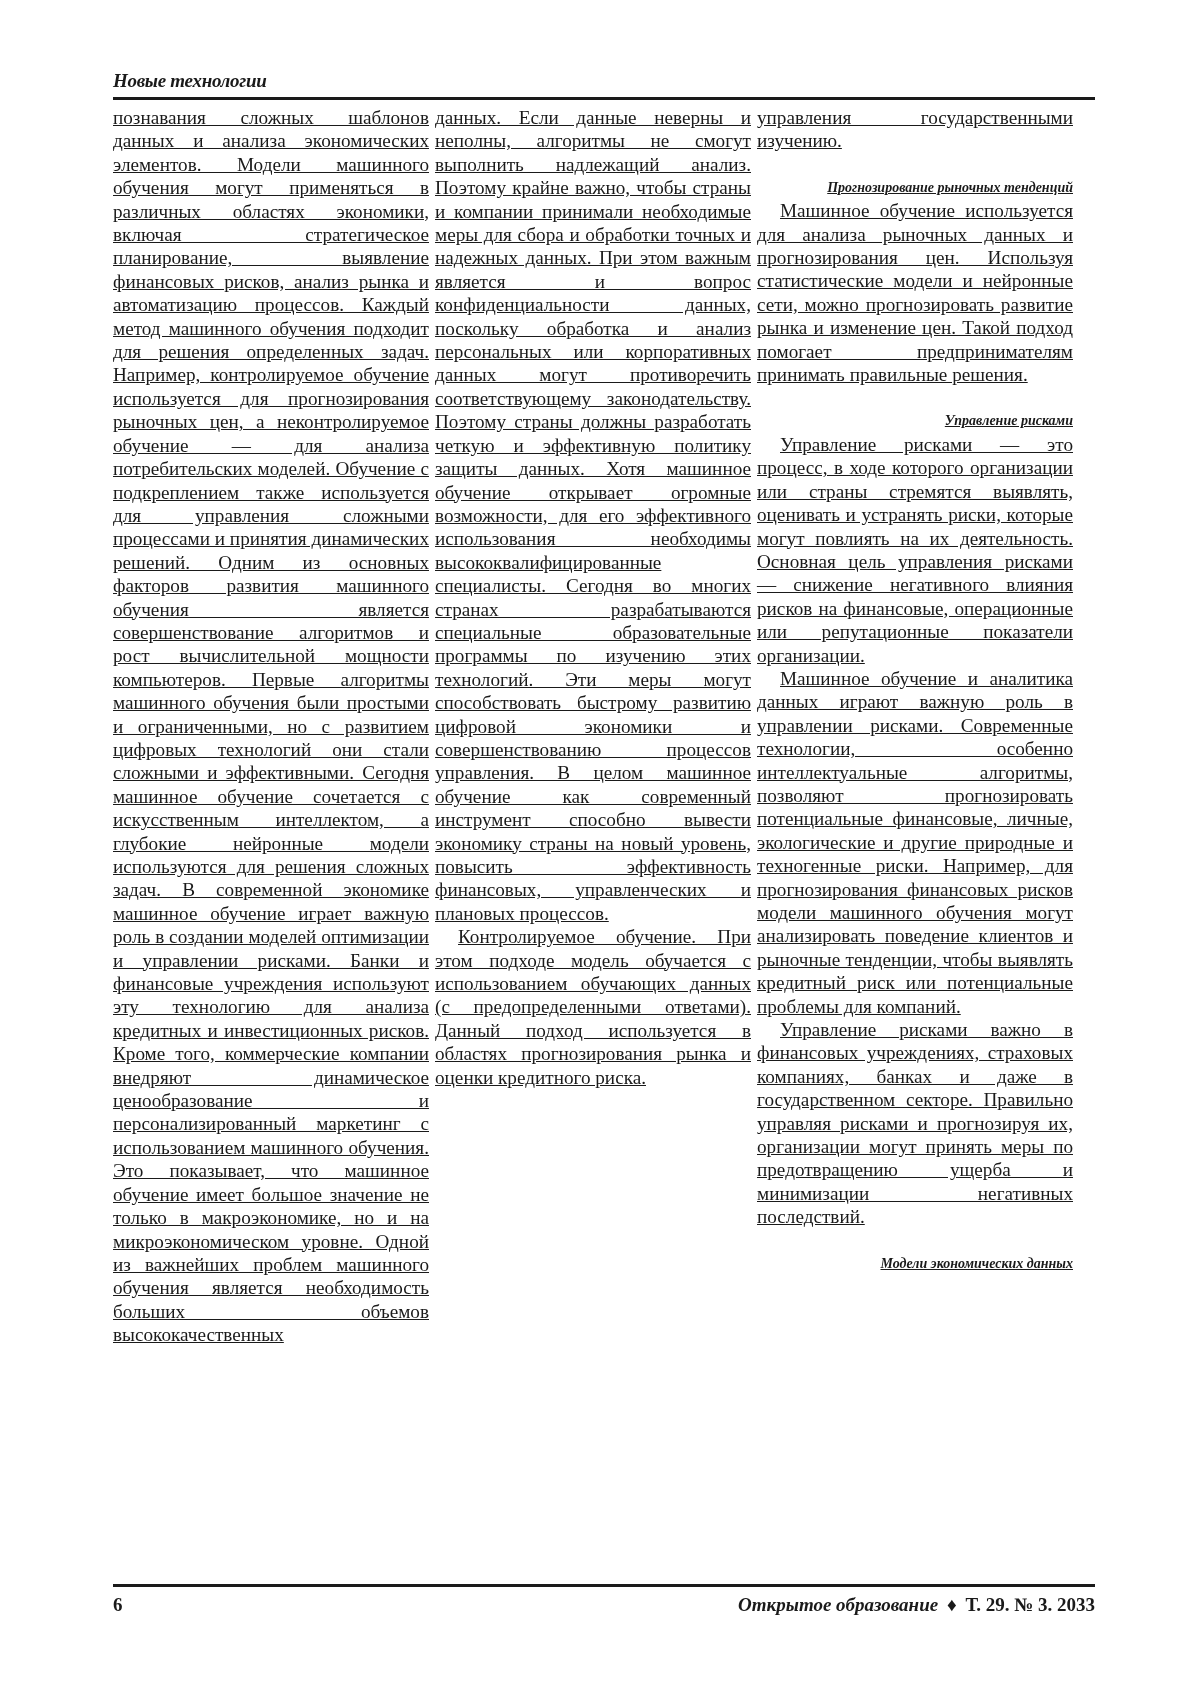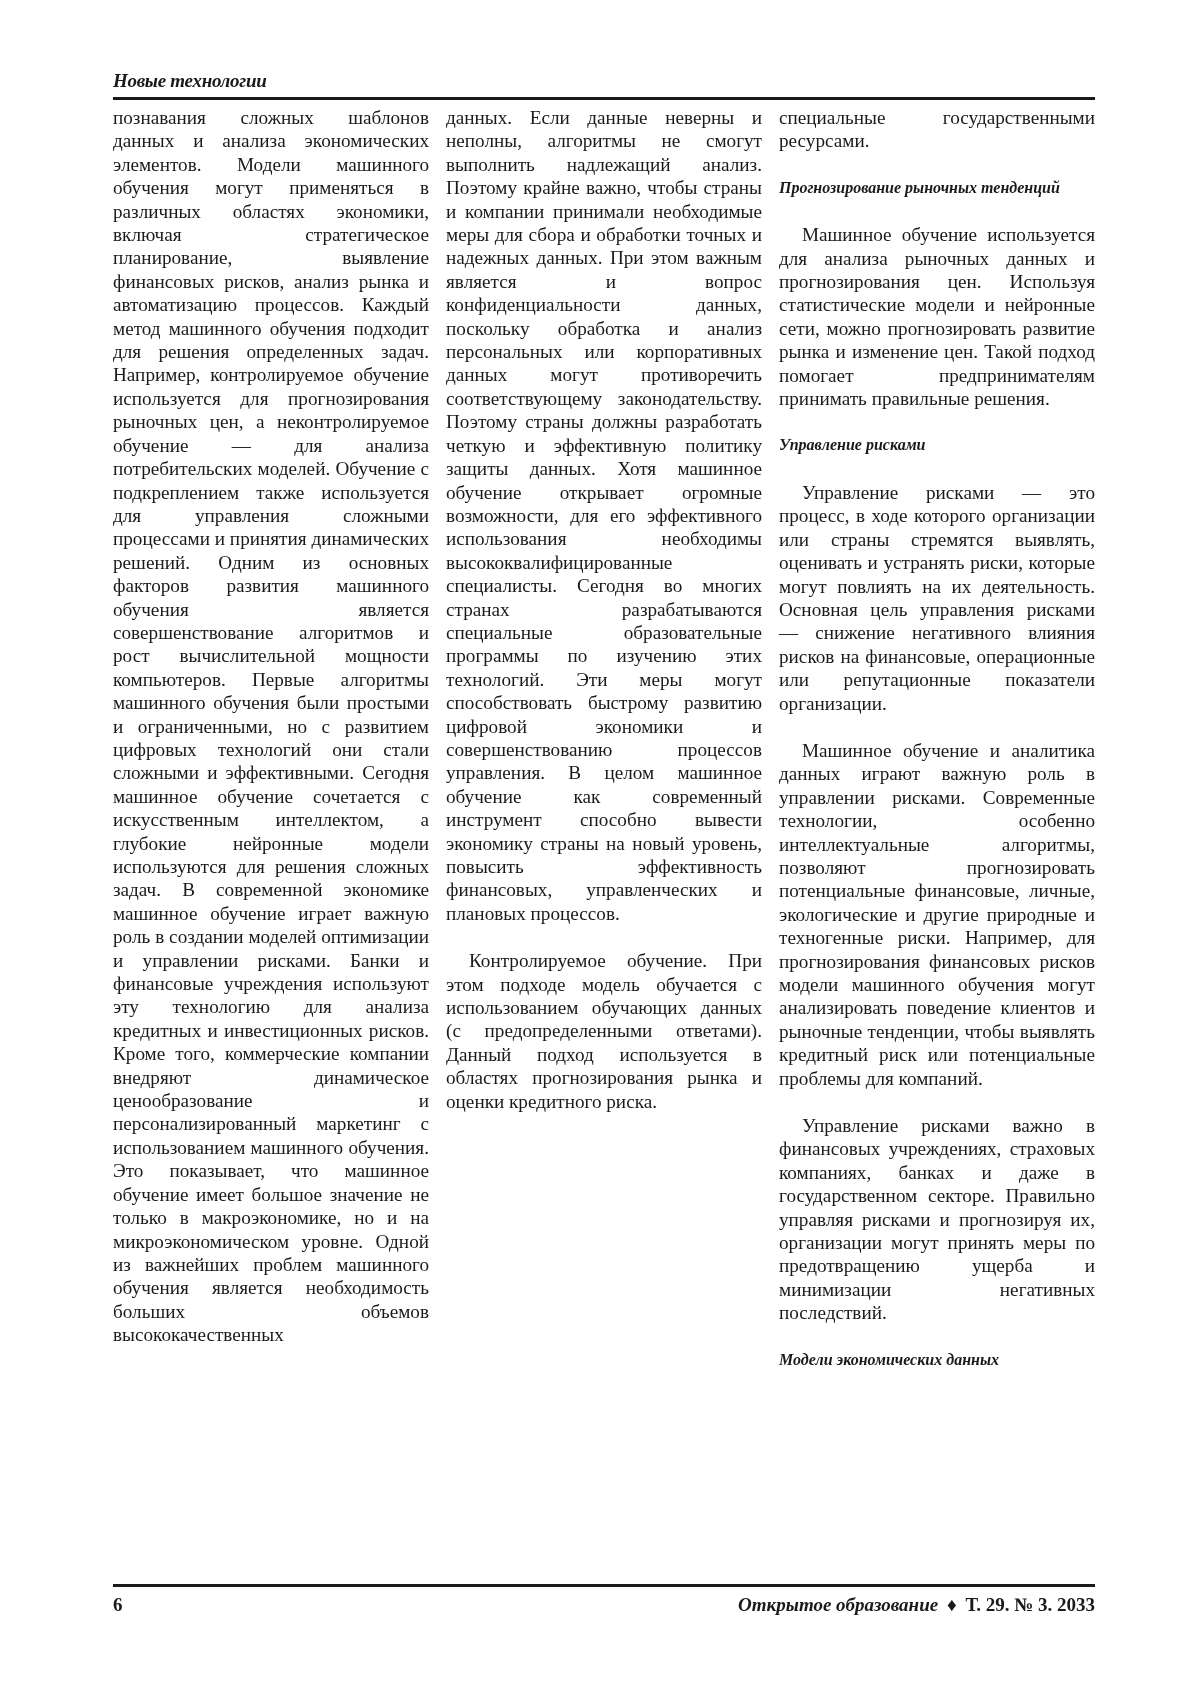--- a/index.html
+++ b/index.html
@@ -7,32 +7,32 @@
   .page { position: absolute; left: 113px; top: 0; width: 982px; height: 1438px; }
   .running-head {
     position: absolute; left: 0; top: 70px;
     font-family: "Liberation Serif", serif; font-style: italic; font-weight: bold;
     font-size: 19px; letter-spacing: -0.3px;
   }
   .rule-top { position: absolute; left: 0; top: 97px; width: 982px; height: 3px; background: #1a1a1a; }
   .rule-bottom { position: absolute; left: 0; top: 1584px; width: 982px; height: 3px; background: #1a1a1a; }
   .columns {
     position: absolute; left: 0; top: 106px; width: 982px;
-    display: grid; grid-template-columns: 316px 316px 316px; column-gap: 17px;
+    display: grid; grid-template-columns: 316px 316px 316px; column-gap: 6px; text-decoration: underline;
   }
   .col {
     font-family: "Liberation Serif", serif; font-size: 19.2px; line-height: 23.4px;
     text-align: justify; hyphens: manual;
   }
   .col p { margin: 0; }
-  .col p.indent { text-indent: 23px; margin-top: 24px; }
+  .col p.indent { text-indent: 23px; }
   .col h3 {
     margin: 23px 0 0 0; font-family: "Liberation Serif", serif;
-    font-style: italic; font-weight: bold; font-size: 16px; line-height: 23.4px;
-    text-align: left;
+    font-style: italic; font-weight: bold; font-size: 14px; line-height: 23.4px;
+    text-align: right;
   }
   .footer {
     position: absolute; left: 0; top: 1594px; width: 982px;
     font-family: "Liberation Serif", serif; font-weight: bold; font-size: 19px;
     display: flex; justify-content: space-between;
   }
   .footer .journal { font-style: italic; }
   .footer .diamond { font-style: normal; margin: 0 4px; }
 </style>
 </head>
@@ -46,21 +46,21 @@
     <div class="col">
       <p>познавания сложных шаблонов данных и анализа экономических элементов. Модели машинного обучения могут применяться в различных областях экономики, включая стратегическое планирование, выявление финансовых рисков, анализ рынка и автоматизацию процессов. Каждый метод машинного обучения подходит для решения определенных задач. Например, контролируемое обучение используется для прогнозирования рыночных цен, а неконтролируемое обучение — для анализа потребительских моделей. Обучение с подкреплением также используется для управления сложными процессами и принятия динамических решений. Одним из основных факторов развития машинного обучения является совершенствование алгоритмов и рост вычислительной мощности компьютеров. Первые алгоритмы машинного обучения были простыми и ограниченными, но с развитием цифровых технологий они стали сложными и эффективными. Сегодня машинное обучение сочетается с искусственным интеллектом, а глубокие нейронные модели используются для решения сложных задач. В современной экономике машинное обучение играет важную роль в создании моделей оптимизации и управлении рисками. Банки и финансовые учреждения используют эту технологию для анализа кредитных и инвестиционных рисков. Кроме того, коммерческие компании внедряют динамическое ценообразование и персонализированный маркетинг с использованием машинного обучения. Это показывает, что машинное обучение имеет большое значение не только в макроэкономике, но и на микроэкономическом уровне. Одной из важнейших проблем машинного обучения является необходимость больших объемов высококачественных</p>
     </div>
 
     <div class="col">
       <p>данных. Если данные неверны и неполны, алгоритмы не смогут выполнить надлежащий анализ. Поэтому крайне важно, чтобы страны и компании принимали необходимые меры для сбора и обработки точных и надежных данных. При этом важным является и вопрос конфиденциальности данных, поскольку обработка и анализ персональных или корпоративных данных могут противоречить соответствующему законодательству. Поэтому страны должны разработать четкую и эффективную политику защиты данных. Хотя машинное обучение открывает огромные возможности, для его эффективного использования необходимы высококвалифицированные специалисты. Сегодня во многих странах разрабатываются специальные образовательные программы по изучению этих технологий. Эти меры могут способствовать быстрому развитию цифровой экономики и совершенствованию процессов управления. В целом машинное обучение как современный инструмент способно вывести экономику страны на новый уровень, повысить эффективность финансовых, управленческих и плановых процессов.</p>
       <p class="indent">Контролируемое обучение. При этом подходе модель обучается с использованием обучающих данных (с предопределенными ответами). Данный подход используется в областях прогнозирования рынка и оценки кредитного риска.</p>
     </div>
 
     <div class="col">
-      <p>специальные государственными ресурсами.</p>
+      <p>управления государственными изучению.</p>
 
       <h3>Прогнозирование рыночных тенденций</h3>
       <p class="indent">Машинное обучение используется для анализа рыночных данных и прогнозирования цен. Используя статистические модели и нейронные сети, можно прогнозировать развитие рынка и изменение цен. Такой подход помогает предпринимателям принимать правильные решения.</p>
 
       <h3>Управление рисками</h3>
       <p class="indent">Управление рисками — это процесс, в ходе которого организации или страны стремятся выявлять, оценивать и устранять риски, которые могут повлиять на их деятельность. Основная цель управления рисками — снижение негативного влияния рисков на финансовые, операционные или репутационные показатели организации.</p>
       <p class="indent">Машинное обучение и аналитика данных играют важную роль в управлении рисками. Современные технологии, особенно интеллектуальные алгоритмы, позволяют прогнозировать потенциальные финансовые, личные, экологические и другие природные и техногенные риски. Например, для прогнозирования финансовых рисков модели машинного обучения могут анализировать поведение клиентов и рыночные тенденции, чтобы выявлять кредитный риск или потенциальные проблемы для компаний.</p>
       <p class="indent">Управление рисками важно в финансовых учреждениях, страховых компаниях, банках и даже в государственном секторе. Правильно управляя рисками и прогнозируя их, организации могут принять меры по предотвращению ущерба и минимизации негативных последствий.</p>
 
       <h3>Модели экономических данных</h3>

